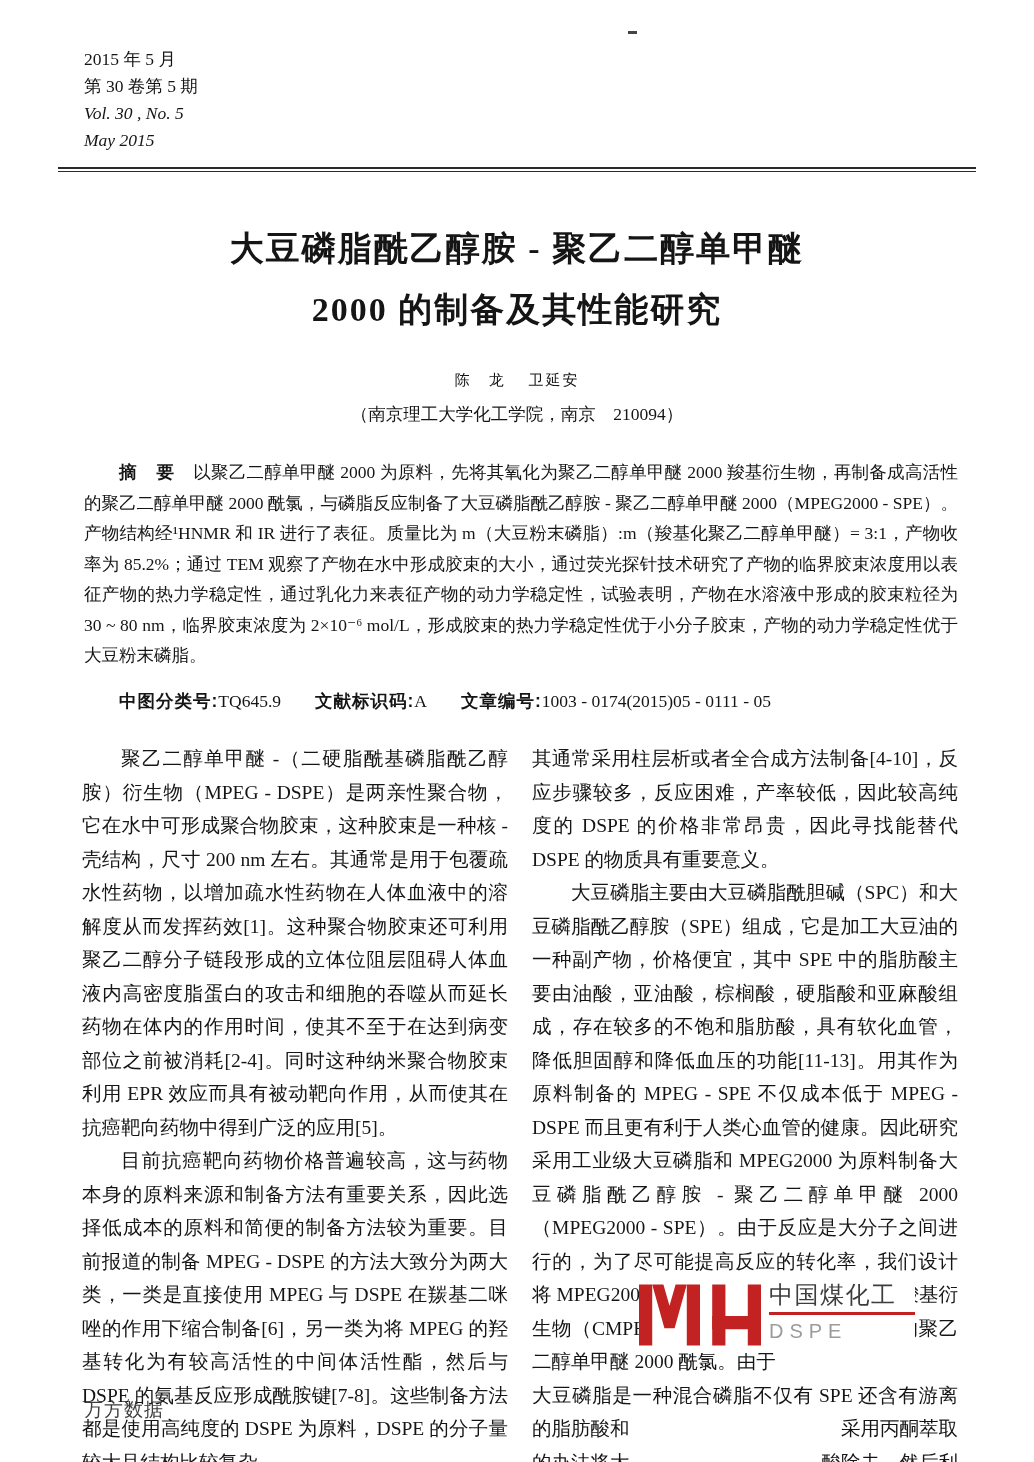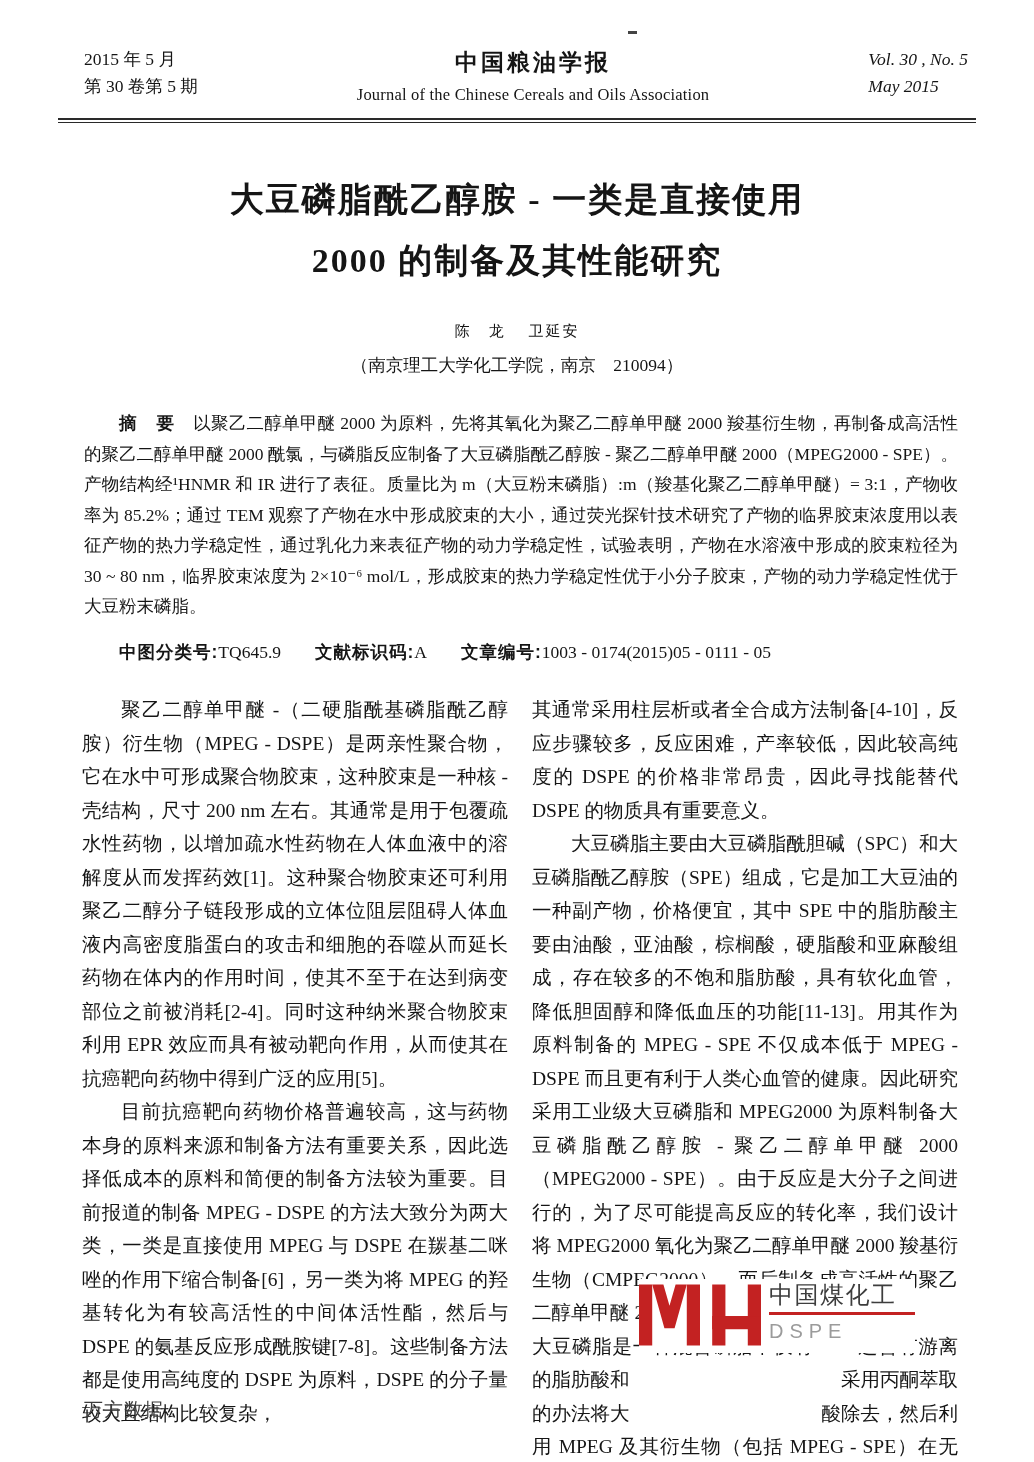--- a/index.html
+++ b/index.html
@@ -12,20 +12,21 @@
     color:#151515;
     font-family:"Liberation Serif","DejaVu Serif",serif;
     overflow:hidden;
   }
   .top-dot { position:absolute; left:628px; top:31px; width:9px; height:3px; background:#444; }
 
   
   .jheader {
     display:flex; justify-content:space-between; align-items:flex-start;
     padding:46px 66px 0 84px;
+    flex-direction:column;
   }
   .jh-left, .jh-right { font-size:17.5px; line-height:27px; white-space:nowrap; }
   .jh-right { text-align:left;font-style:italic; }
   .jh-center { text-align:center; padding-top:1px; }
   .jh-cn { font-size:23px; letter-spacing:3px; font-weight:bold; }
   .jh-en { font-size:16.5px; margin-top:7px; letter-spacing:0.2px; }
 
   .double-rule {
     margin:13px 58px 0 58px;
     height:5px;
@@ -103,34 +104,30 @@
 
 <div class="page">
 
   <div class="top-dot"></div>
 
   <div class="jheader">
     <div class="jh-left">
       <div>2015 年 5 月</div>
       <div>第 30 卷第 5 期</div>
     </div>
-    <div class="jh-center">
-      <div class="jh-cn">中国粮油学报</div>
-      <div class="jh-en">Journal of the Chinese Cereals and Oils Association</div>
-    </div>
     <div class="jh-right">
       <div>Vol. 30 , No. 5</div>
       <div>May 2015</div>
     </div>
   </div>
 
   <div class="double-rule"></div>
 
   <div class="art-title">
-    <div>大豆磷脂酰乙醇胺 - 一类是直接使用</div>
+    <div>大豆磷脂酰乙醇胺 - 聚乙二醇单甲醚</div>
     <div>2000 的制备及其性能研究</div>
   </div>
 
   <div class="authors">陈　龙　 卫延安</div>
   <div class="affiliation">（南京理工大学化工学院，南京　210094）</div>
 
   <div class="front-matter">
     <p class="fm-para"><span class="fm-label">摘　要</span>　<span>以聚乙二醇单甲醚 2000 为原料，先将其氧化为聚乙二醇单甲醚 2000 羧基衍生物，再制备成高活性的聚乙二醇单甲醚 2000 酰氯，与磷脂反应制备了大豆磷脂酰乙醇胺 - 聚乙二醇单甲醚 2000（MPEG2000 - SPE）。产物结构经¹HNMR 和 IR 进行了表征。质量比为 m（大豆粉末磷脂）:m（羧基化聚乙二醇单甲醚）= 3:1，产物收率为 85.2%；通过 TEM 观察了产物在水中形成胶束的大小，通过荧光探针技术研究了产物的临界胶束浓度用以表征产物的热力学稳定性，通过乳化力来表征产物的动力学稳定性，试验表明，产物在水溶液中形成的胶束粒径为 30 ~ 80 nm，临界胶束浓度为 2×10⁻⁶ mol/L，形成胶束的热力学稳定性优于小分子胶束，产物的动力学稳定性优于大豆粉末磷脂。</span></p>
 
 

